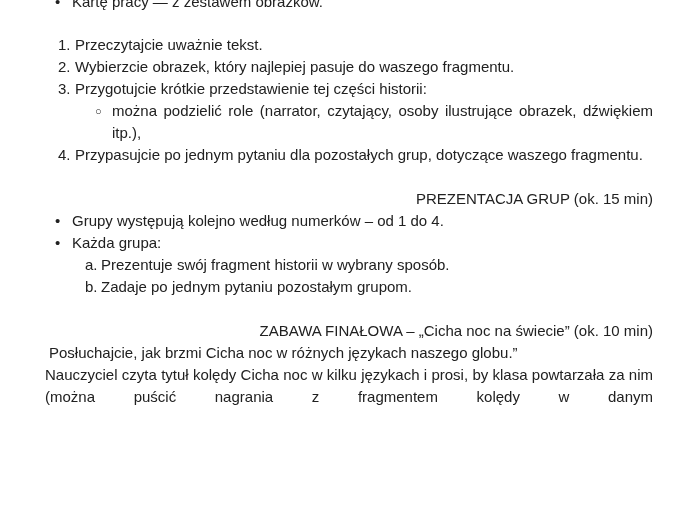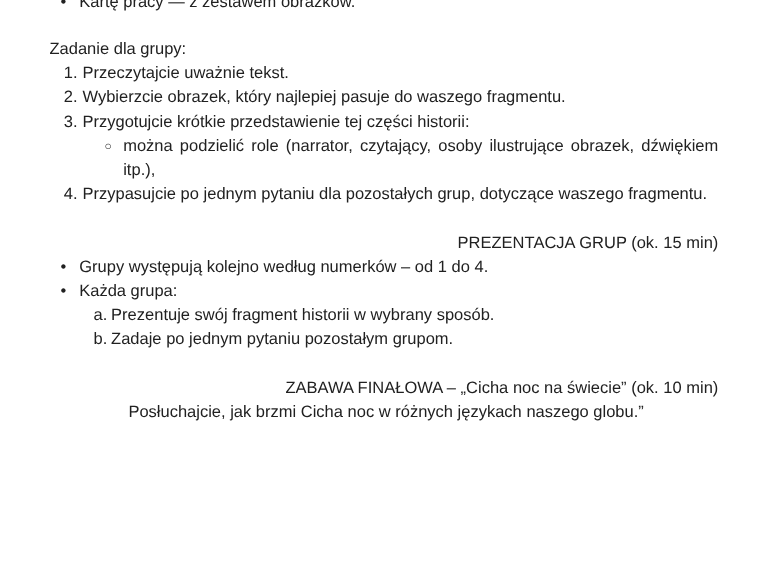--- a/index.html
+++ b/index.html
@@ -33,35 +33,34 @@
 
   .indent-bullet  { margin-left: 10px; }
   .indent-number  { margin-left: 13px; }
   .indent-circle  { margin-left: 50px; }
   .indent-letter  { margin-left: 40px; }
 
   .heading-centerish { padding-left: 37px; text-align: right; }
   .gap-above { margin-top: 22px; }
 
   p { margin: 0; }
-  .quote-line { padding-left: 4px; text-align: center; }
+  .quote-line { padding-left: 4px; }
 </style>
 </head>
 <body>
 
 <div class="page">
 
   <div class="clip-top">
     <div class="inner row indent-bullet">
       <span class="marker">•</span>
       <span class="txt">Kartę pracy — z zestawem obrazków.</span>
     </div>
   </div>
 
-  <p>Zadanie dla grupy:</p>
 
   <div class="row indent-number">
     <span class="marker">1.</span>
     <span class="txt">Przeczytajcie uważnie tekst.</span>
   </div>
   <div class="row indent-number">
     <span class="marker">2.</span>
     <span class="txt">Wybierzcie obrazek, który najlepiej pasuje do waszego fragmentu.</span>
   </div>
   <div class="row indent-number">
@@ -92,14 +91,15 @@
     <span class="txt">Prezentuje swój fragment historii w wybrany sposób.</span>
   </div>
   <div class="row indent-letter">
     <span class="marker-letter">b.</span>
     <span class="txt">Zadaje po jednym pytaniu pozostałym grupom.</span>
   </div>
 
 
   <p class="heading-centerish gap-above">ZABAWA FINAŁOWA – „Cicha noc na świecie” (ok. 10 min)</p>
   <p class="quote-line">Posłuchajcie, jak brzmi Cicha noc w różnych językach naszego globu.”</p>
+  <p class="just-cut">Nauczyciel czyta tytuł kolędy Cicha noc w kilku językach i prosi, by klasa powtarzała za nim (można puścić nagrania z fragmentem kolędy w danym</p>
 
 </div>
 
 </body></html>

